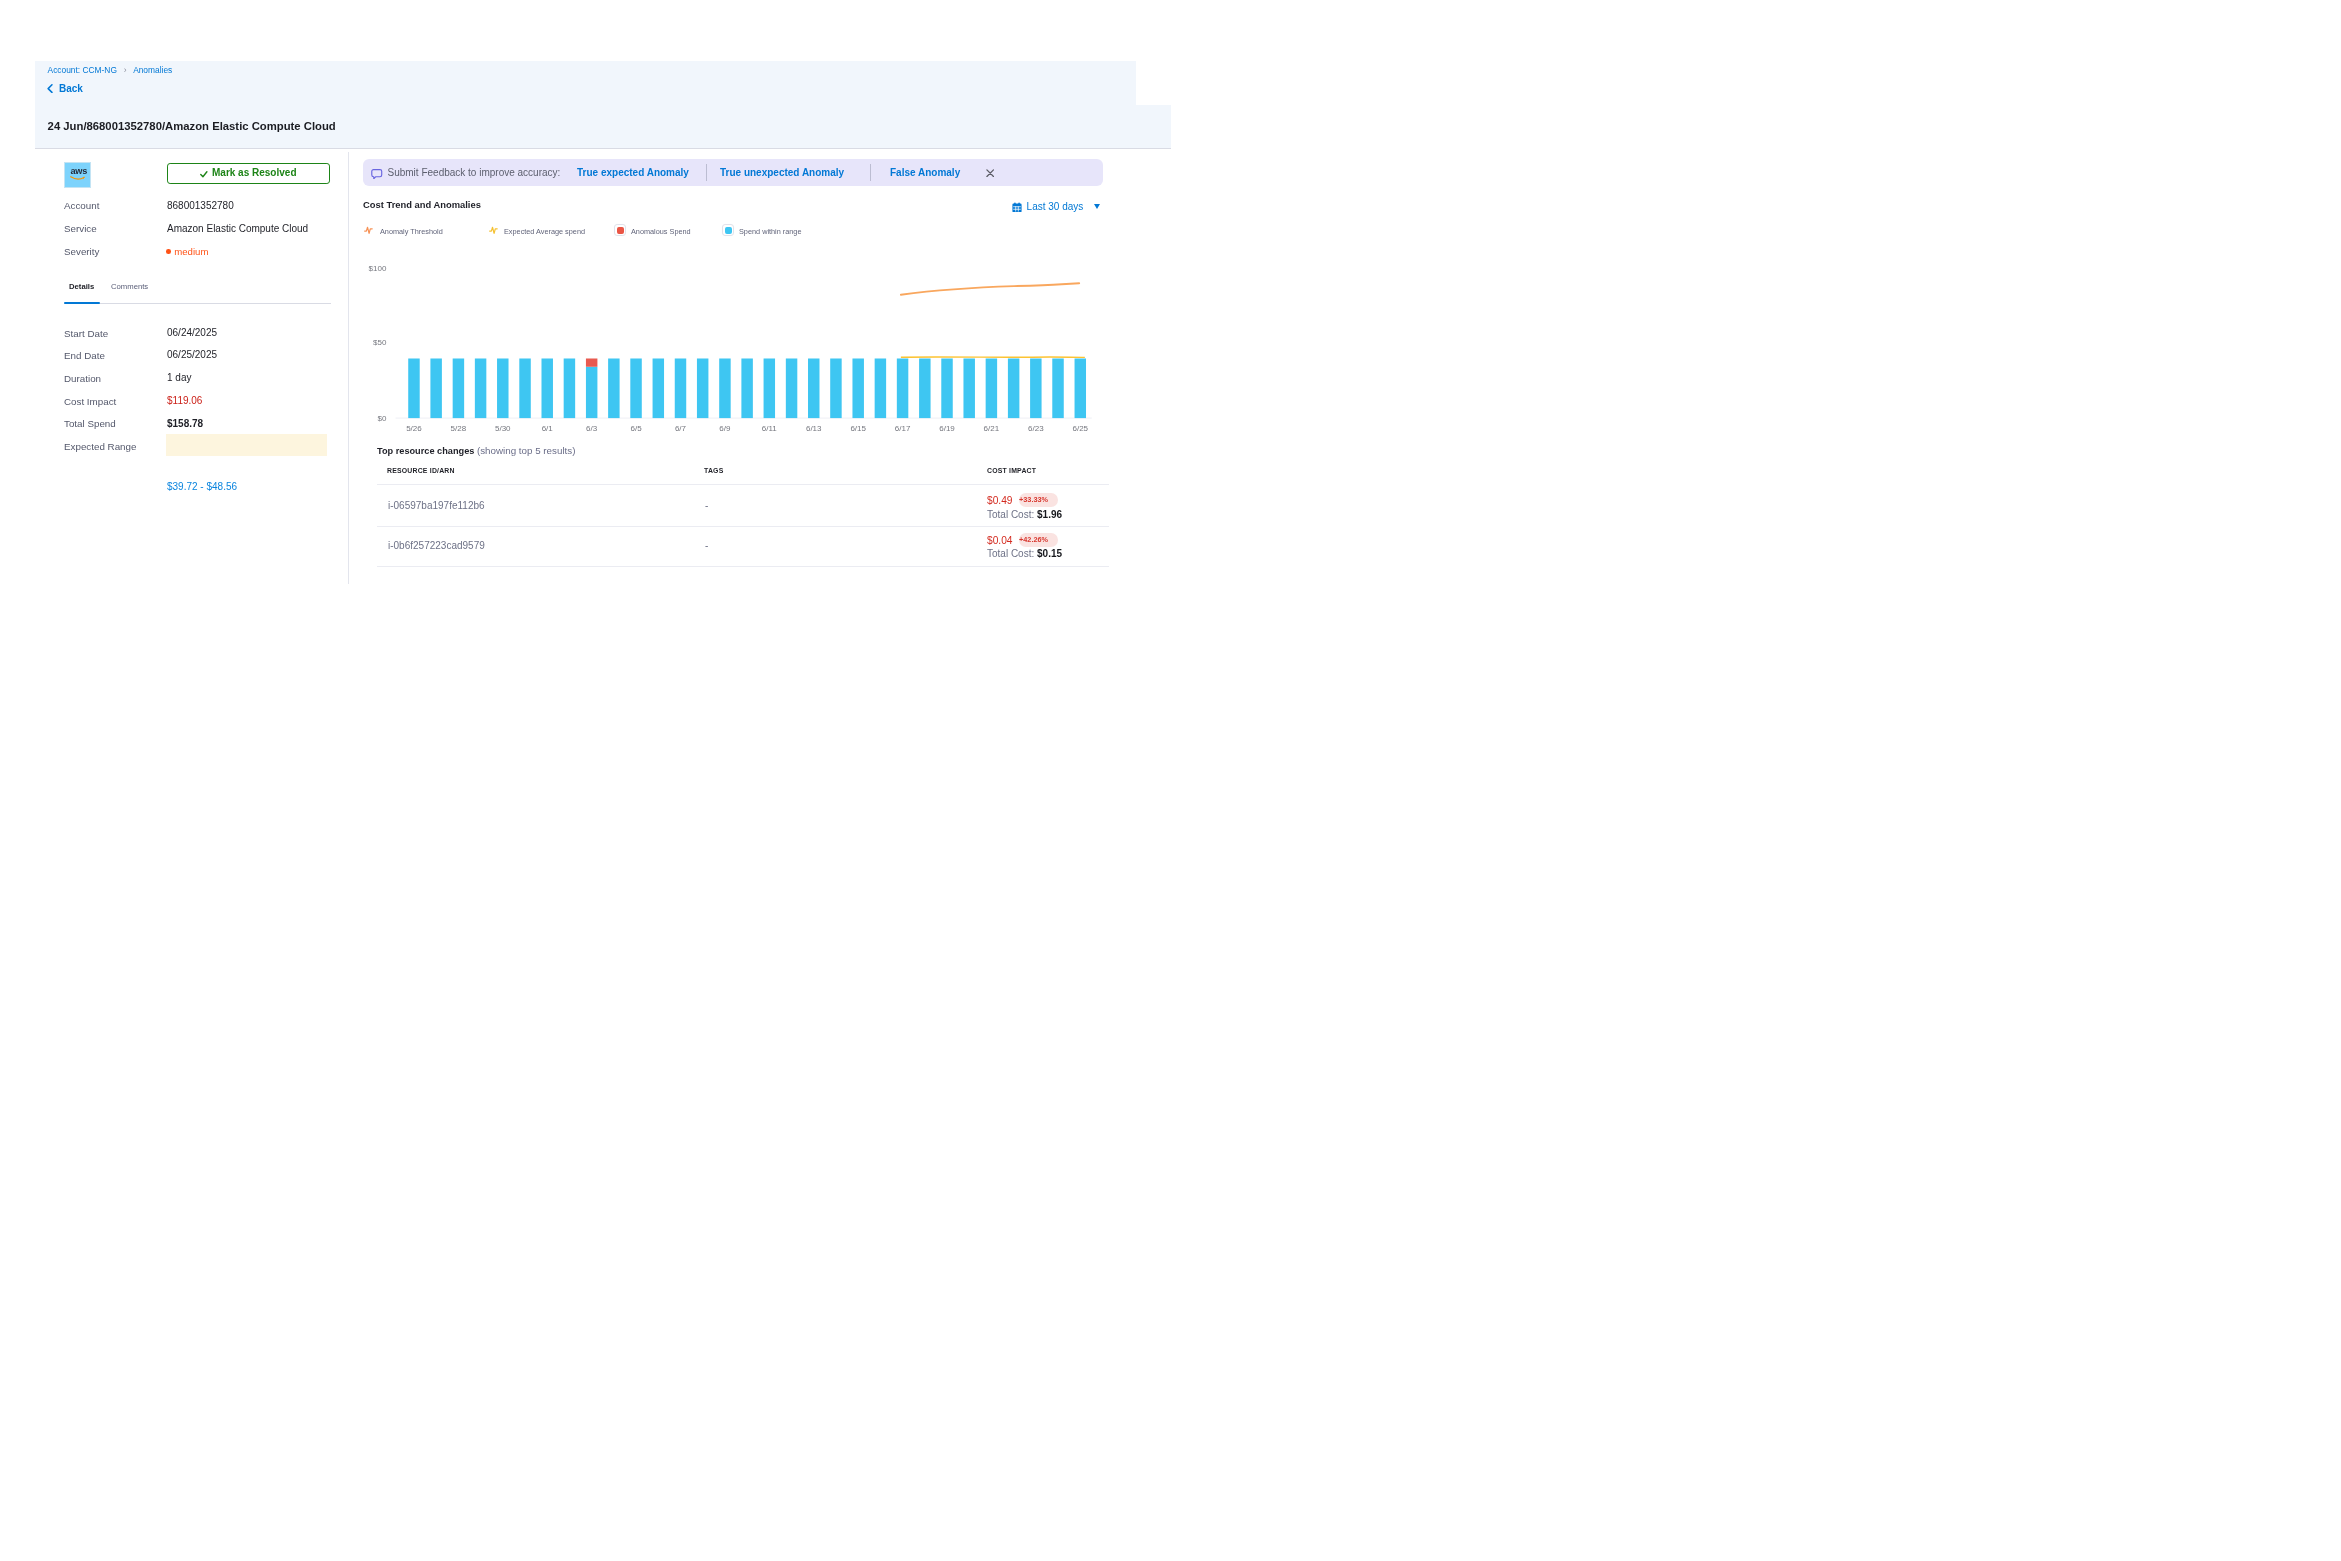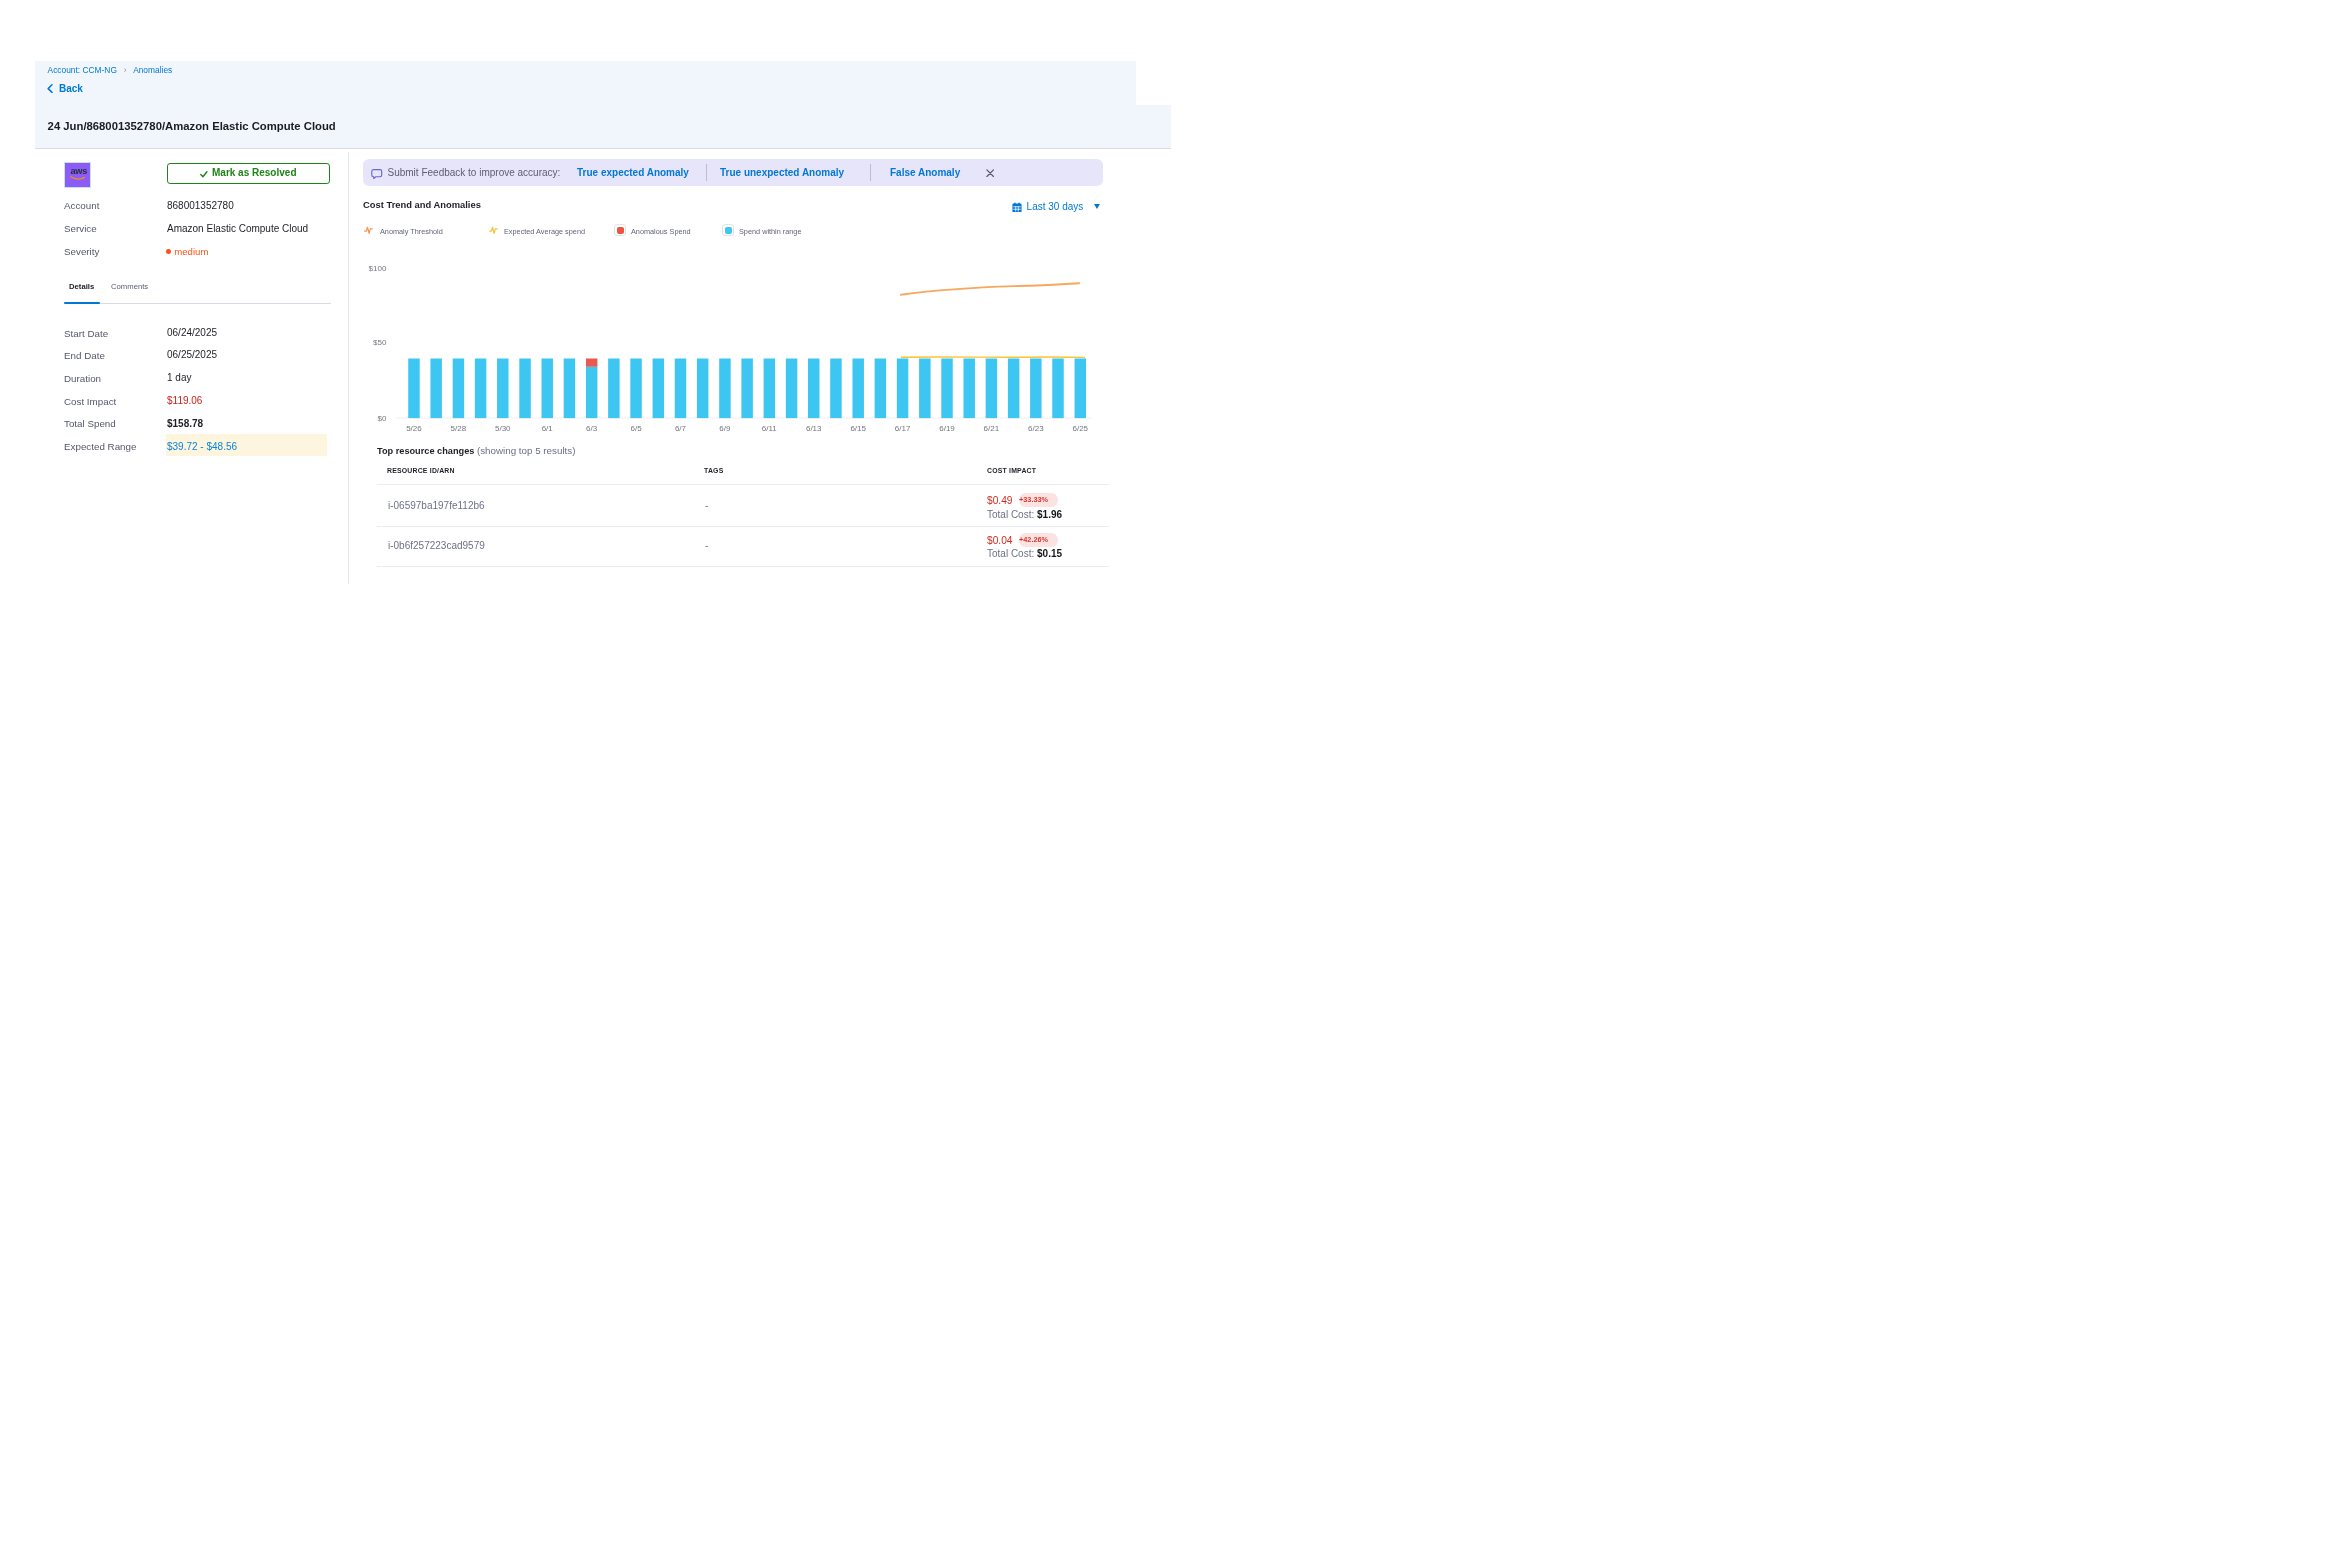--- a/index.html
+++ b/index.html
@@ -6,31 +6,31 @@
 html,body { width:1171px; height:781px; background:#fff; font-family:"Liberation Sans", sans-serif; }
 #page { position:relative; width:1171px; height:781px; overflow:hidden; }
 .band1 { position:absolute; left:35px; top:61px; width:1101px; height:48px; background:#f1f6fc; border-bottom:0.8px solid #d9dbe4; }
 .band2 { position:absolute; left:35px; top:105px; width:1300px; height:44px; background:#f1f6fc; border-bottom:0.8px solid #d9dbe4; }
 .crumb { position:absolute; left:48px; top:64px; font-size:8.4px; color:#0278d5; }
 .crumb .sep { color:#8b8e9c; margin:0 4.6px; }
 .back { position:absolute; left:59px; top:84px; font-size:10px; font-weight:bold; color:#0278d5; }
 .title { position:absolute; left:48px; top:119px; font-size:11.3px; font-weight:bold; color:#1b1c22; }
 .vdivider { position:absolute; left:348px; top:152px; width:0.8px; height:432px; background:#e3e5ed; }
 
-.awsbox { position:absolute; left:64px; top:162px; width:27px; height:26px; border:0.8px solid #c4e4f4; background:#8b5cf6; }
+.awsbox { position:absolute; left:64px; top:162px; width:27px; height:26px; border:0.8px solid #c4e4f4; background:#7dd3fc; }
 .awsbox .t { position:absolute; left:5.4px; top:3.4px; font-size:9.2px; font-weight:bold; color:#252f3e; letter-spacing:-0.2px; }
 .btn { position:absolute; left:167px; top:163px; width:163px; height:20.7px; border:1.1px solid #1d8417; border-radius:3.1px; background:#fff; }
 .btntext { position:absolute; left:212px; top:166px; font-size:10px; font-weight:bold; color:#1d8417; line-height:13.8px; }
 .row { position:absolute; }
 .lab { font-size:9.8px; color:#54586b; }
 .val { font-size:10px; color:#1e1f26; }
 .dot { display:inline-block; width:4.6px; height:4.6px; border-radius:50%; background:#ff5216; vertical-align:1.1px; margin-right:3.7px; }
 .orange { font-size:9.6px; color:#ff5216; }
 .red13 { font-size:10px; color:#cb2018; }
-.blue13 { font-size:10px; color:#0a84de; }
+.blue13 { font-size:10px; color:#0a84de;margin-top:40px; }
 .bold { font-weight:bold; }
 .hl { position:absolute; left:166px; top:434px; width:161px; height:22px; background:#fdf5de; }
 
 .fbar { position:absolute; left:363px; top:159px; width:740px; height:27px; background:#e7e5fa; border-radius:6.1px; }
 .fbar .txt { position:absolute; left:24.5px; top:7.7px; font-size:10px; color:#5c5f6e; }
 .flink { position:absolute; top:7.7px; font-size:10px; font-weight:bold; color:#0278d5; }
 .fsep { position:absolute; top:4.6px; width:0.8px; height:17.6px; background:#bcbdd2; }
 .ctitle { position:absolute; left:363px; top:199px; font-size:9.4px; font-weight:bold; color:#1f2028; }
 .last30 { position:absolute; left:1012px; top:201px; font-size:10px; color:#0278d5; }
 .legend { position:absolute; top:227px; font-size:7.3px; color:#61647a; }

